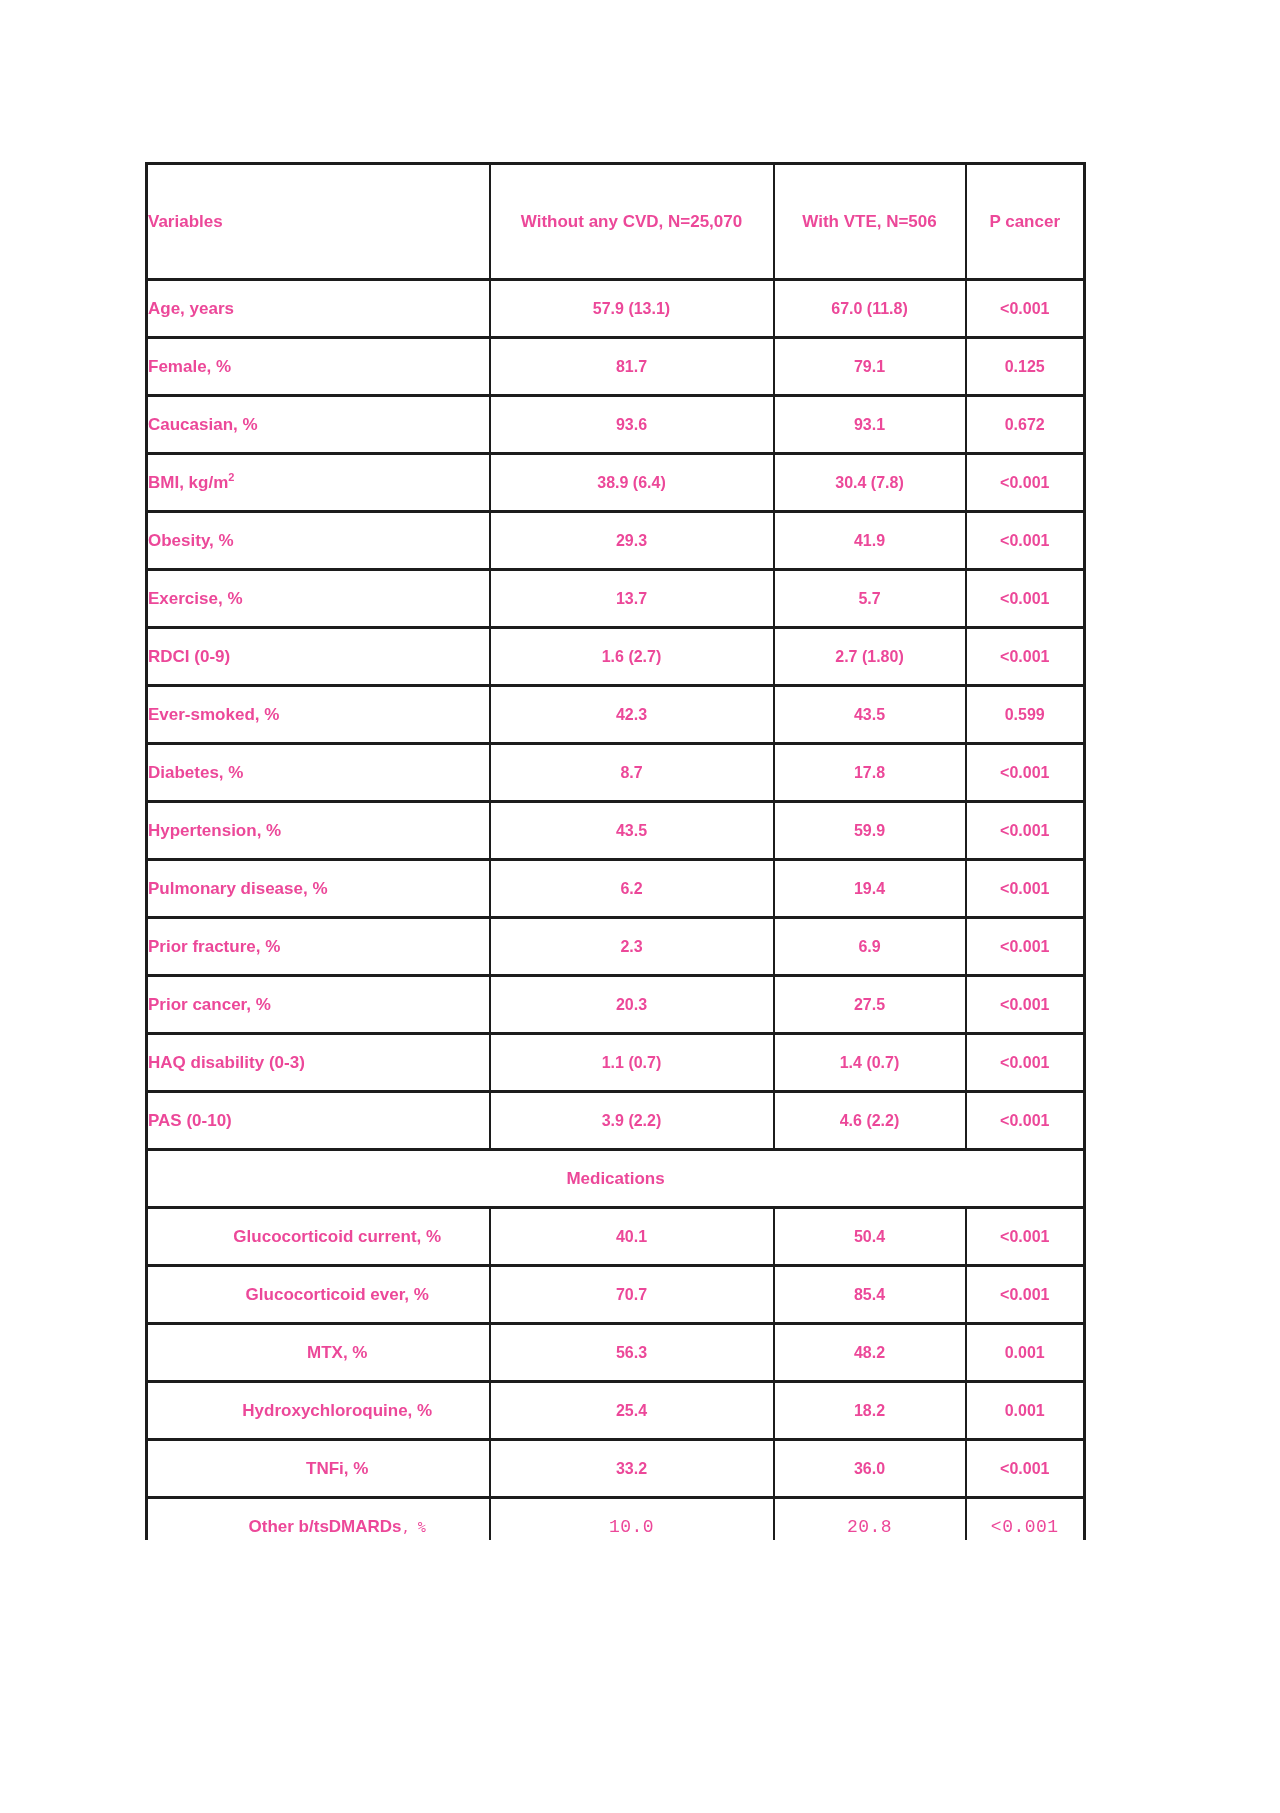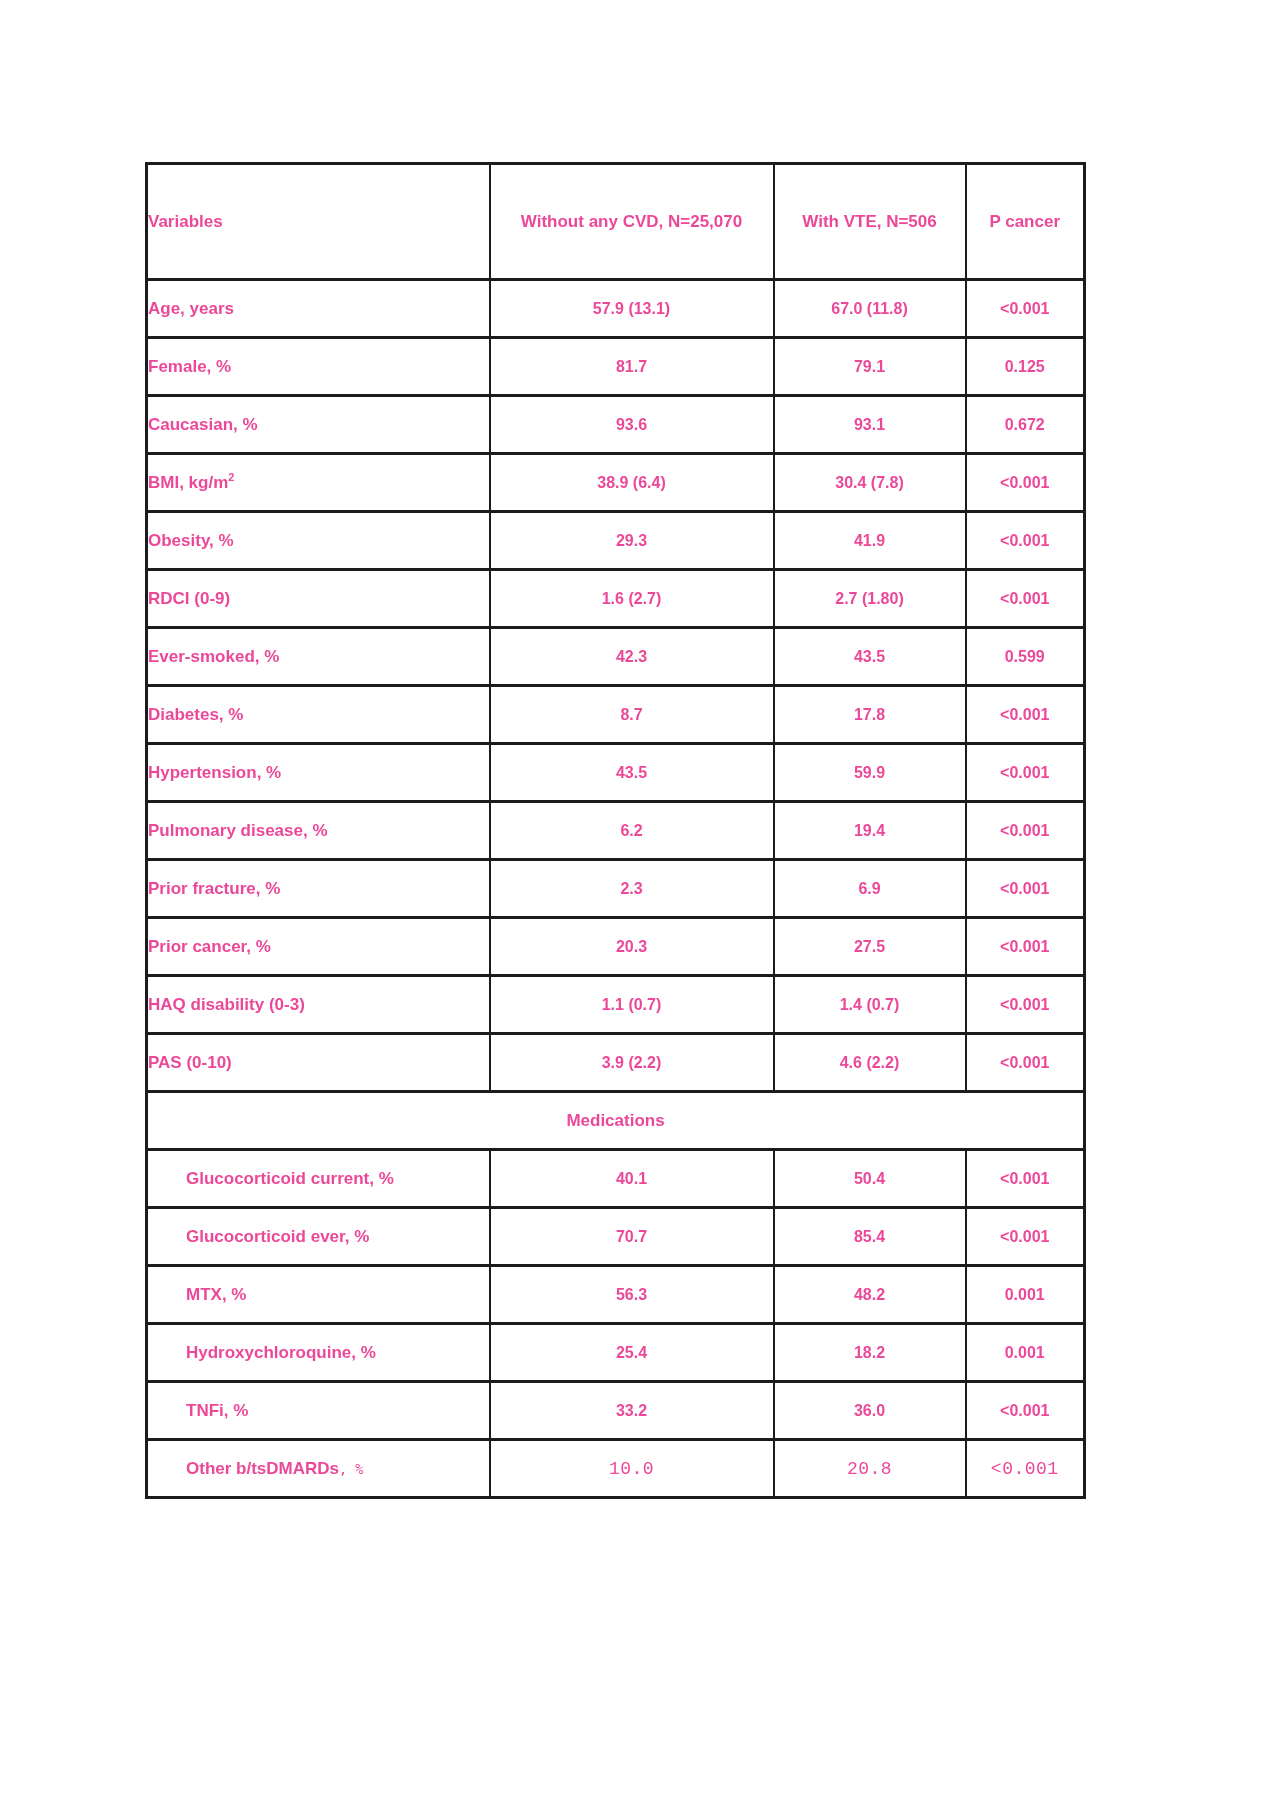--- a/index.html
+++ b/index.html
@@ -37,21 +37,21 @@
     vertical-align: middle;
   }
   th.lab { text-align: left; padding-left: 6px; }
   td.lab {
     font-weight: bold;
     font-size: 17px;
     text-align: left;
     vertical-align: middle;
     padding-left: 6px;
   }
-  td.lab.med { padding-left: 38px; }
+  td.lab.med { padding-left: 38px; text-align: center; }
   td.val {
     font-weight: bold;
     font-size: 16px;
     text-align: center;
     vertical-align: middle;
   }
   td.section {
     font-weight: bold;
     font-size: 17px;
     text-align: center;
@@ -121,20 +121,26 @@
         <td class="val">30.4 (7.8)</td>
         <td class="val">&lt;0.001</td>
       </tr>
       <tr>
         <td class="lab">Obesity, %</td>
         <td class="val">29.3</td>
         <td class="val">41.9</td>
         <td class="val">&lt;0.001</td>
       </tr>
       <tr>
+        <td class="lab">Exercise, %</td>
+        <td class="val">13.7</td>
+        <td class="val">5.7</td>
+        <td class="val">&lt;0.001</td>
+      </tr>
+      <tr>
         <td class="lab">RDCI (0-9)</td>
         <td class="val">1.6 (2.7)</td>
         <td class="val">2.7 (1.80)</td>
         <td class="val">&lt;0.001</td>
       </tr>
       <tr>
         <td class="lab">Ever-smoked, %</td>
         <td class="val">42.3</td>
         <td class="val">43.5</td>
         <td class="val">0.599</td>

